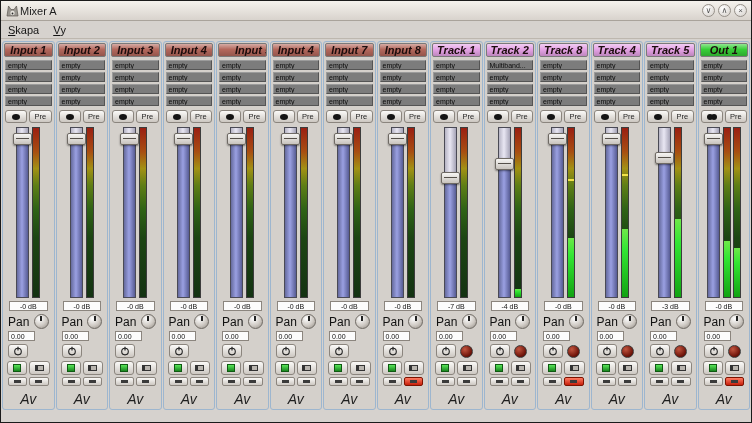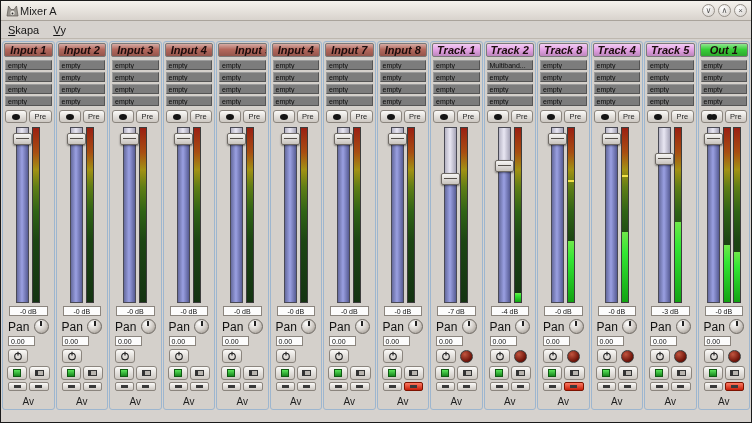--- a/index.html
+++ b/index.html
@@ -43,21 +43,21 @@
   .power-btn{width:20px;height:14px;}
   .rec-btn{width:13px;height:13px;border-radius:50%;background:radial-gradient(circle at 35% 30%,#c2553f,#6b1208 70%,#4a0c05);border:1px solid #3c3c3c;box-sizing:border-box;}
   .msrow{flex:0 0 auto;display:flex;gap:2px;padding:1px 3px;height:14px;}
   .msrow .btn{flex:1;}
   .icon-led{width:8px;height:8px;background:linear-gradient(#5ae65a,#19871f);border:1px solid #0f5a12;box-sizing:border-box;}
   .icon-dark{width:9px;height:6px;border:1px solid #333;border-left:3px solid #333;background:#b9b5af;box-sizing:border-box;}
   .smrow{flex:0 0 auto;display:flex;gap:2px;padding:1px 4px;height:11px;}
   .sbtn{flex:1;height:9px;border-radius:2px;}
   .sbar{width:7px;height:3px;background:#3a3a3a;}
   .sbtn.active{background:linear-gradient(#ff7a62,#c61f0a);border-color:#7d1200;}
-  .avrow{flex:0 0 auto;text-align:center;font-size:10px;color:#1f1f1f;padding:2px 0 1px;}
+  .avrow{flex:0 0 auto;text-align:center;font-size:14px;color:#1f1f1f;padding:2px 0 1px;font-style:italic;}
 </style>
 </head>
 <body>
 
 <div class="window">
 
   <div class="titlebar">
     <span class="app-icon">
       <svg width="15" height="15" viewBox="0 0 15 15">
         <path d="M2 13 L3.5 3 L6 6.5 L9 6.5 L11.5 3 L13 13 Z" fill="#9a9690" stroke="#5c5852" stroke-width="0.7"></path>

